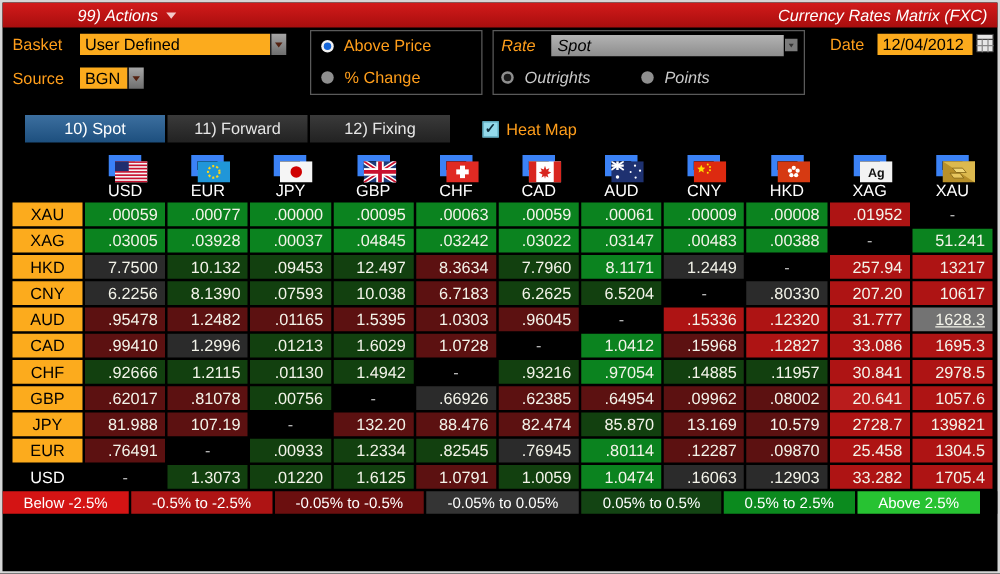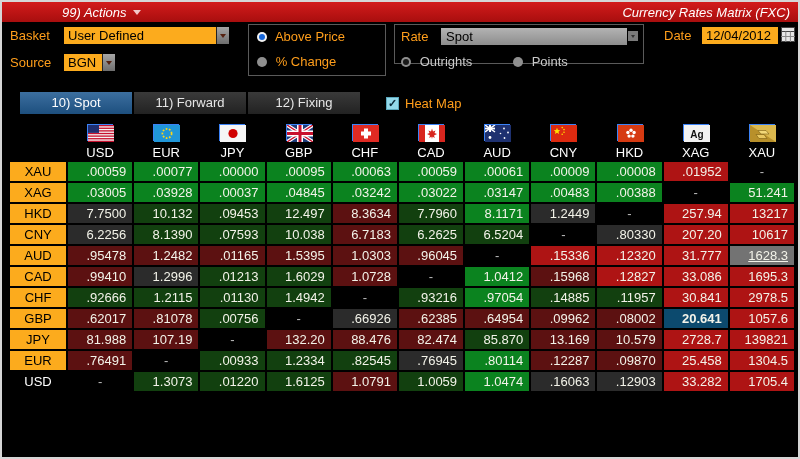--- a/index.html
+++ b/index.html
@@ -55,21 +55,21 @@
   .heatmap { display:flex; align-items:center; gap:6px; margin-left:24px; }
   .checkbox {
     width:13px; height:13px; background:#93d9ea; border:1px solid #5ba8bd;
     color:#0a2a3a; font-size:11px; font-weight:bold; line-height:11px; text-align:center;
   }
   .heatmap-label { color:#ff9e1b; font-size:13px; }
   
   .matrix { margin:10px 4px 0 8px; }
   .mrow { display:grid; grid-template-columns:56px repeat(11,1fr); gap:2px; margin-bottom:2px; }
   .colhead { display:flex; flex-direction:column; align-items:center; gap:4px; }
-  .flag { width:26px; height:17px; line-height:0; border:1px solid #3b82f6; }
+  .flag { width:26px; height:17px; line-height:0; border:5px solid #3b82f6; }
   .colcode { color:#fff; font-size:13px; }
   .rowlabel {
     background:#fcab1d; color:#000; font-size:13px; text-align:center;
     height:19px; line-height:19px;
   }
   .rowlabel.plain { background:#000; color:#fff; }
   .cell {
     height:19px; line-height:19px; font-size:13px; color:#f3f3e9;
     text-align:right; padding-right:6px;
   }
@@ -110,21 +110,21 @@
       <div style="position:absolute; left:8px; top:4px;">
         <span class="radio white"><span class="dot blue"></span></span>
         <span class="radio-label-orange">Above Price</span>
       </div>
       <div style="position:absolute; left:8px; top:29px;">
         <span class="radio"></span>
         <span class="radio-label-orange">% Change</span>
       </div>
     </div>
 
-    <div class="groupbox" style="left:392px; top:0; width:250px; height:40px;">
+    <div class="groupbox" style="left:392px; top:0; width:250px; height:52px;font-style:italic;">
       <span class="lbl" style="left:6px; top:4px;">Rate</span>
       <span class="spot-select" style="left:46px; top:3px; width:186px;">Spot</span>
       <span class="mini-arrow" style="left:233px; top:6px;"></span>
       <div style="position:absolute; left:6px; top:29px;">
         <span class="radio"><span class="dot dark"></span></span>
         <span class="radio-label-gray">Outrights</span>
       </div>
       <div style="position:absolute; left:118px; top:29px;">
         <span class="radio"></span>
         <span class="radio-label-gray">Points</span>
@@ -371,21 +371,21 @@
           <div class="rowlabel">GBP</div>
           <div class="cell" style="background: rgb(92, 17, 17);">.62017</div>
           <div class="cell" style="background: rgb(92, 17, 17);">.81078</div>
           <div class="cell" style="background: rgb(18, 64, 15);">.00756</div>
           <div class="cell dash" style="background: rgb(0, 0, 0);">-</div>
           <div class="cell" style="background: rgb(43, 43, 43);">.66926</div>
           <div class="cell" style="background: rgb(92, 17, 17);">.62385</div>
           <div class="cell" style="background: rgb(92, 17, 17);">.64954</div>
           <div class="cell" style="background: rgb(92, 17, 17);">.09962</div>
           <div class="cell" style="background: rgb(92, 17, 17);">.08002</div>
-          <div class="cell" style="background: #0c4a6e; font-weight: bold;">20.641</div>
+          <div class="cell" style="background: #b91c1c;">20.641</div>
           <div class="cell" style="background: rgb(174, 20, 20);">1057.6</div>
         </div>
         <div class="mrow">
           <div class="rowlabel">JPY</div>
           <div class="cell" style="background: rgb(92, 17, 17);">81.988</div>
           <div class="cell" style="background: rgb(92, 17, 17);">107.19</div>
           <div class="cell dash" style="background: rgb(0, 0, 0);">-</div>
           <div class="cell" style="background: rgb(92, 17, 17);">132.20</div>
           <div class="cell" style="background: rgb(92, 17, 17);">88.476</div>
           <div class="cell" style="background: rgb(92, 17, 17);">82.474</div>
@@ -419,14 +419,24 @@
           <div class="cell" style="background: rgb(18, 64, 15);">1.0059</div>
           <div class="cell" style="background: rgb(11, 131, 31);">1.0474</div>
           <div class="cell" style="background: rgb(43, 43, 43);">.16063</div>
           <div class="cell" style="background: rgb(43, 43, 43);">.12903</div>
           <div class="cell" style="background: rgb(174, 20, 20);">33.282</div>
           <div class="cell" style="background: rgb(174, 20, 20);">1705.4</div>
         </div>
       </div>
   </div>
 
+  <div class="legend-bar" id="legend">
+      <div class="seg" style="background: rgb(212, 20, 20);">Below -2.5%</div>
+      <div class="seg" style="background: rgb(174, 20, 20);">-0.5% to -2.5%</div>
+      <div class="seg" style="background: rgb(107, 15, 15);">-0.05% to -0.5%</div>
+      <div class="seg" style="background: rgb(52, 52, 52);">-0.05% to 0.05%</div>
+      <div class="seg" style="background: rgb(19, 68, 19);">0.05% to 0.5%</div>
+      <div class="seg" style="background: rgb(11, 138, 30);">0.5% to 2.5%</div>
+      <div class="seg" style="background: rgb(39, 194, 50);">Above 2.5%</div>
+      <div class="seg-end"></div>
+    </div>
 
 </div>
 
 </body></html>

